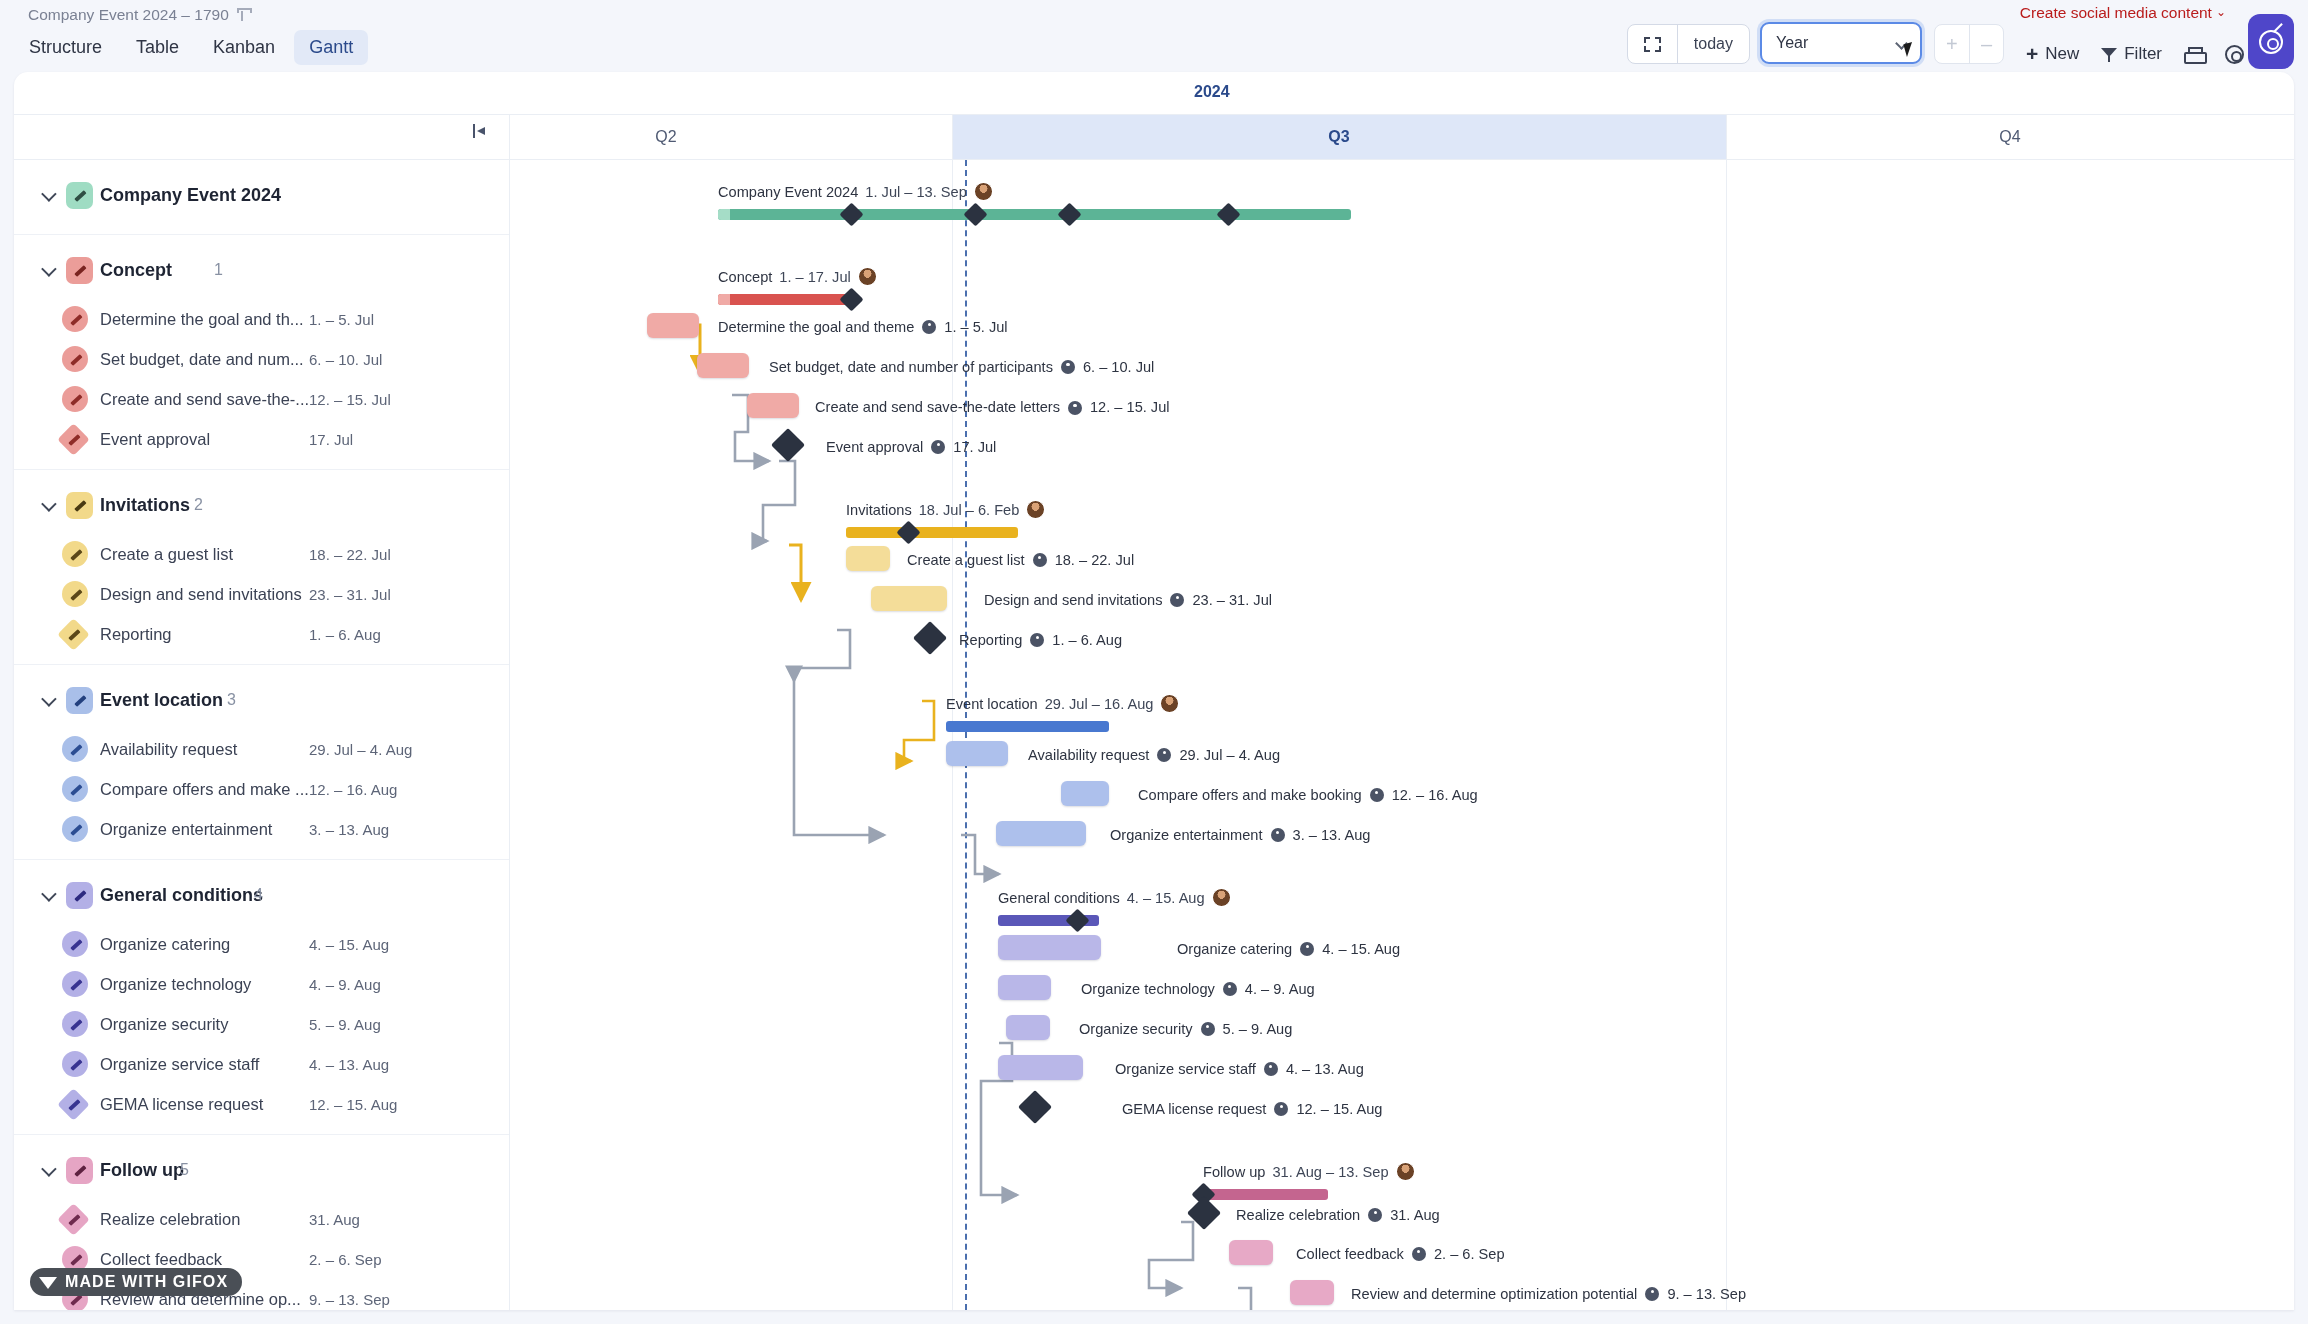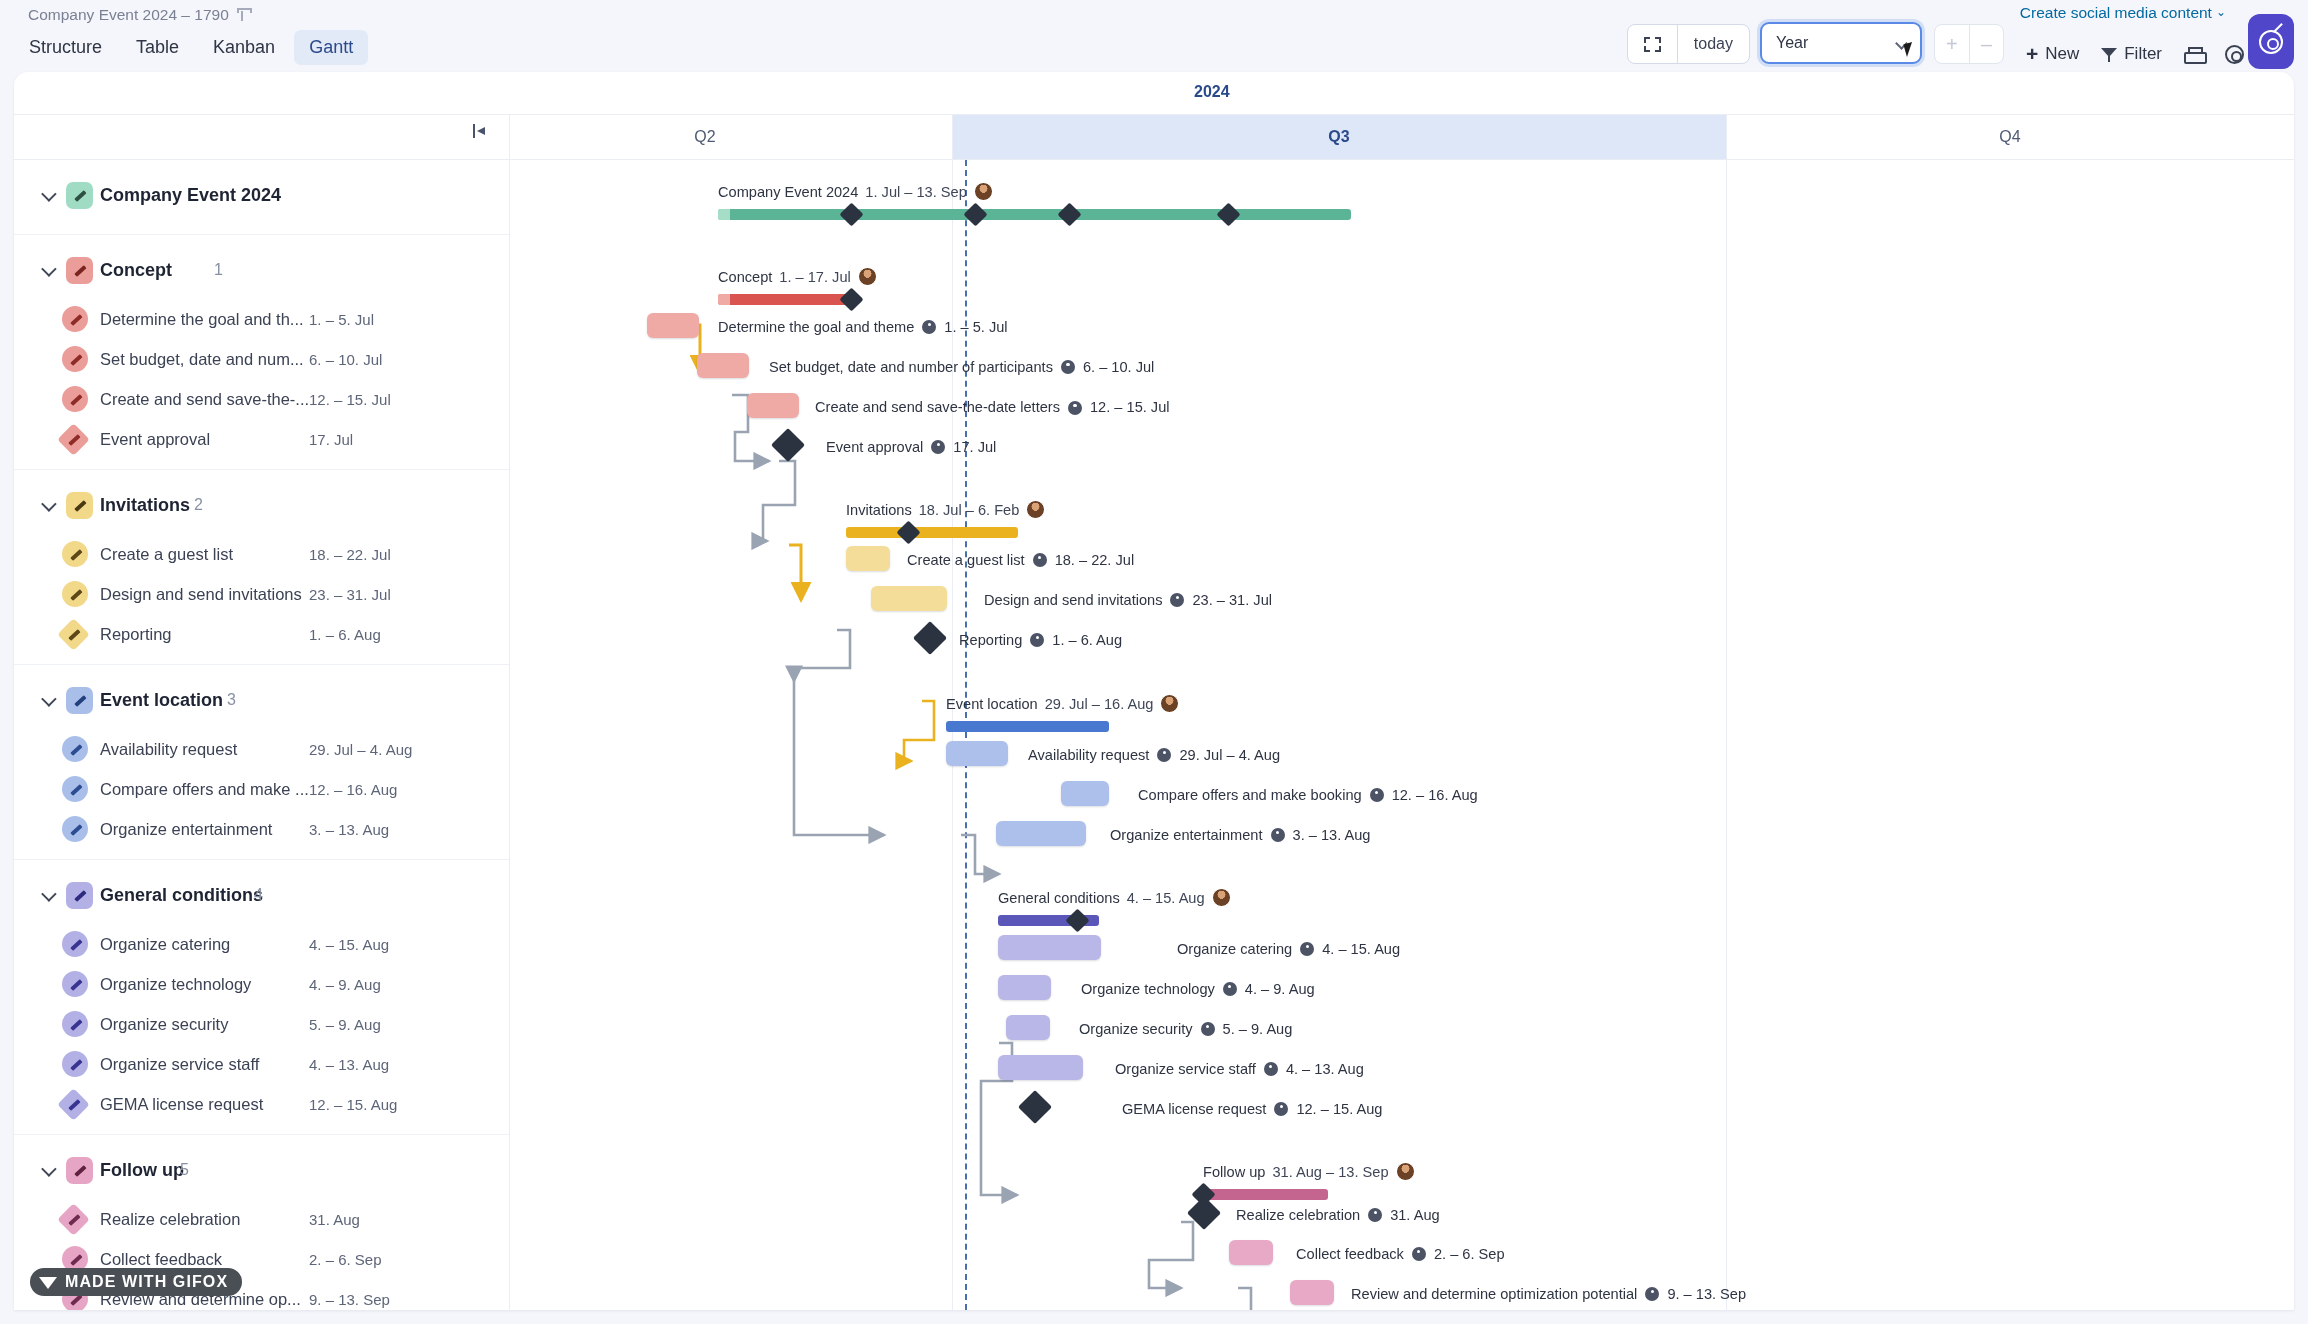--- a/index.html
+++ b/index.html
@@ -54,21 +54,21 @@
       border-right: 8px solid transparent; border-top: 9px solid #3b4254; }
   .funnel:after { content: ""; position: absolute; left: 7px; top: 9px; width: 2px; height: 6px; background: #3b4254; }
   .printer { width: 19px; height: 17px; position: relative; }
   .printer:before { content: ""; position: absolute; left: 0; top: 5px; width: 19px; height: 8px;
       border: 2px solid #3b4254; border-radius: 2px; }
   .printer:after { content: ""; position: absolute; left: 4px; top: 0; width: 11px; height: 5px;
       border: 2px solid #3b4254; border-bottom: none; }
   .gear { width: 19px; height: 19px; border: 2.2px solid #3b4254; border-radius: 50%; position: relative; }
   .gear:before { content:""; position:absolute; left:4px; top:4px; width:7px; height:7px; border:2px solid #3b4254; border-radius:50%; }
 
-  .socialdrop { position: absolute; right: 82px; top: 4px; font-size: 15.5px; color: #0369a1; cursor: pointer; }
+  .socialdrop { position: absolute; right: 82px; top: 4px; font-size: 15.5px; color: #b91c1c; cursor: pointer; }
   .socialdrop .c { display: inline-block; margin-left: 4px; transform: translateY(-2px); font-size: 12px; }
 
   .fab { position: absolute; right: 14px; top: 14px; width: 46px; height: 55px; border-radius: 12px;
          background: #4f46c9; display: flex; align-items: center; justify-content: center; cursor: pointer; }
   .fab .tgt { width: 24px; height: 24px; border: 2.4px solid #fff; border-radius: 50%; position: relative; }
   .fab .tgt:before { content:""; position:absolute; left:6px; top:6px; width:8px; height:8px; border:2.4px solid #fff; border-radius:50%; }
   .fab .tgt:after { content:""; position:absolute; left:11px; top:-5px; width:12px; height:2.4px; background:#fff; transform: rotate(-45deg); }
 
   
   .panel { position: absolute; left: 14px; top: 72px; width: 2280px; height: 1238px;
@@ -200,21 +200,21 @@
     </div>
   </div>
 
   <div class="panel">
     <div class="headrow1">
       <div class="yearlbl">2024</div>
     </div>
     <div class="headrow2"></div>
     <div class="collapse-ico"></div>
 
-    <div class="qcell" style="left:508px;width:366px;">Q2</div>
+    <div class="qcell" style="left:469px;width:366px;">Q2</div>
     <div class="qcell hl" style="left:938px;width:774px;">Q3</div>
     <div class="qcell" style="left:1712px;width:568px;">Q4</div>
 
     <div class="vline" style="left:495px;"></div>
     <div class="vline" style="left:938px;"></div>
     <div class="vline" style="left:1712px;"></div>
 
     <div class="tasklist">
 
       <div class="grp">

